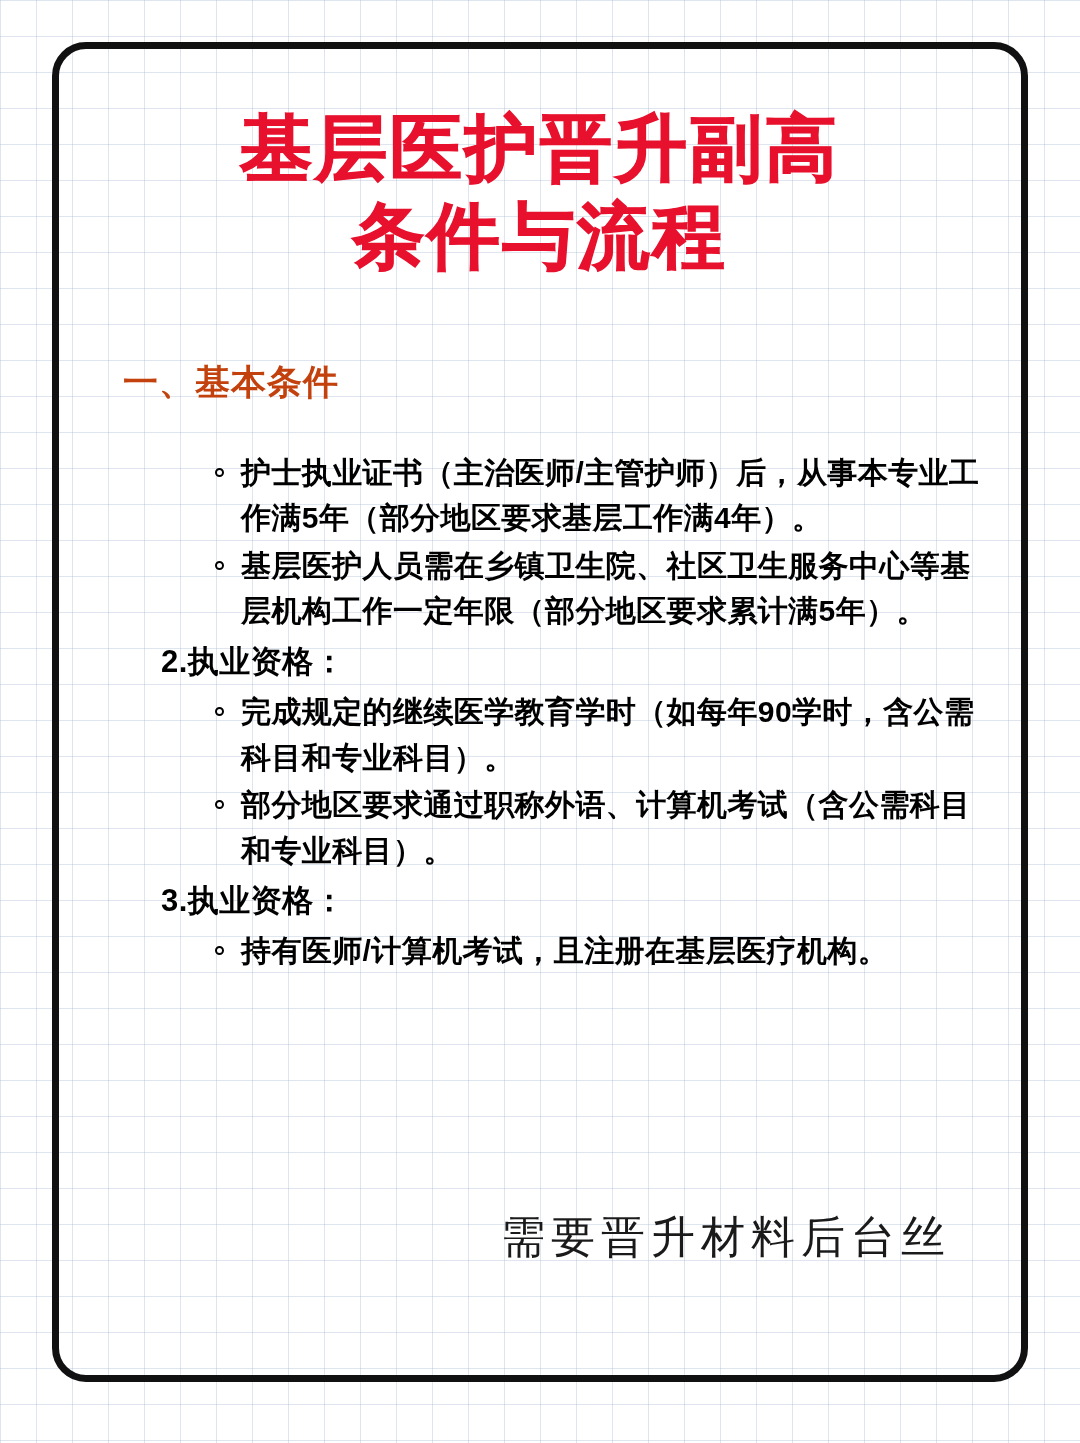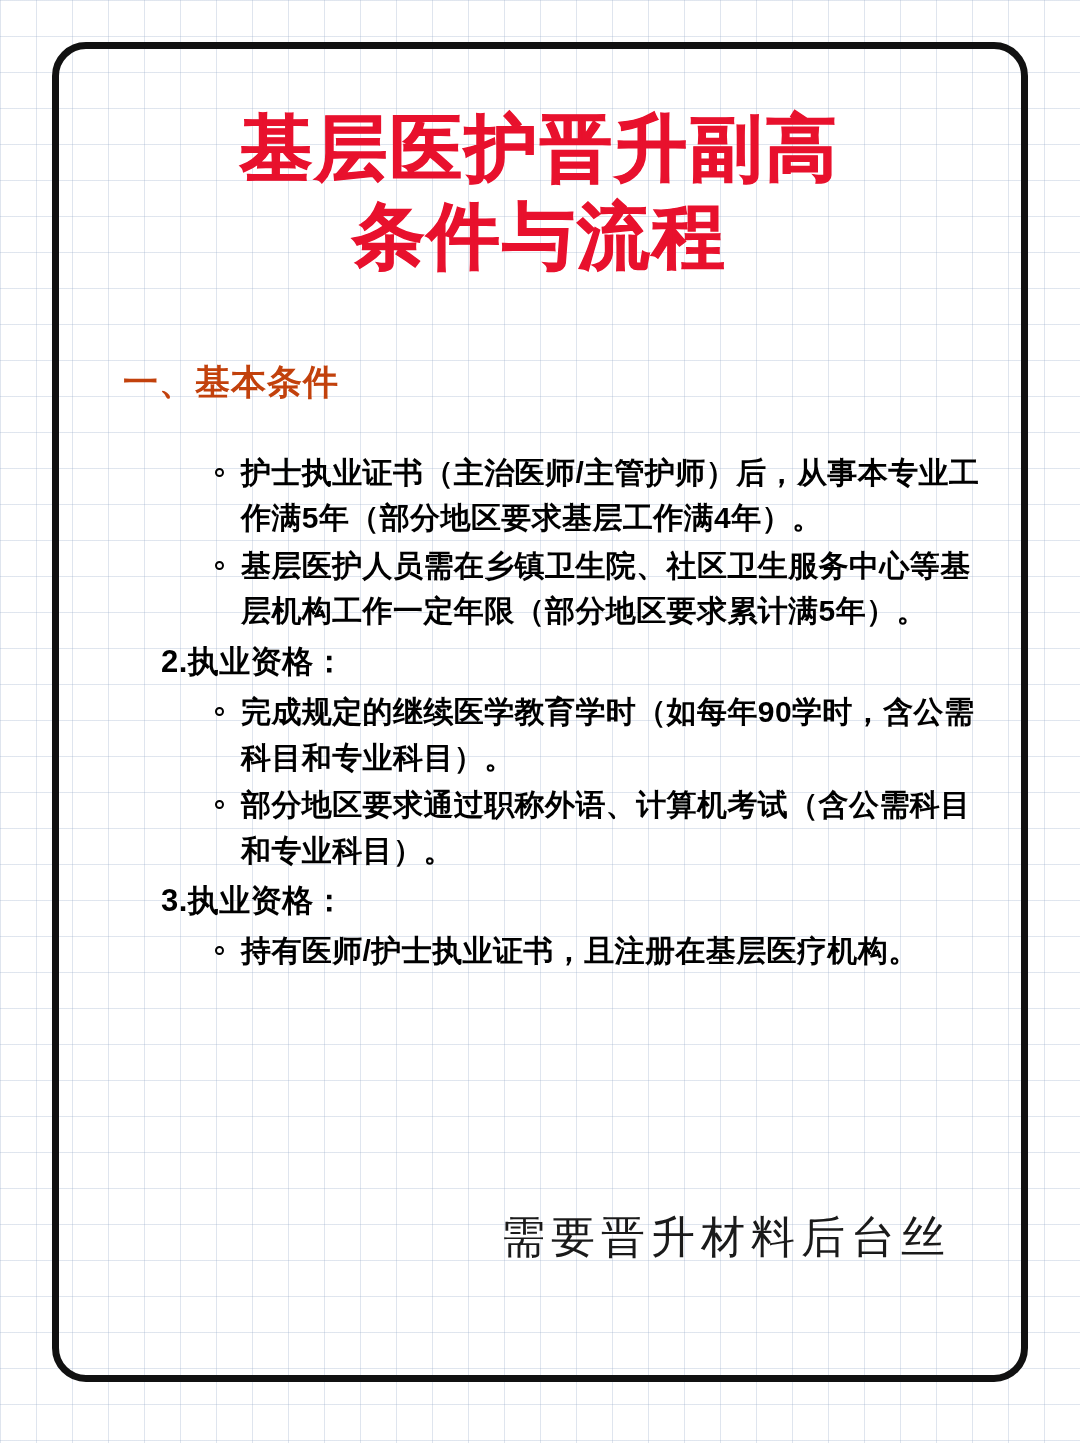--- a/index.html
+++ b/index.html
@@ -149,21 +149,21 @@
           <li>完成规定的继续医学教育学时（如每年90学时，含公需科目和专业科目）。</li>
           <li>部分地区要求通过职称外语、计算机考试（含公需科目和专业科目）。</li>
         </ul>
       </li>
 
       <li>
         <div class="num-label">
           <span>3.</span><span>执业资格：</span>
         </div>
         <ul class="bullets">
-          <li>持有医师/护士执业证书，且注册在基层医疗机构。</li>
+          <li>持有医师/计算机考试，且注册在基层医疗机构。</li>
         </ul>
       </li>
 
     </ol>
 
     <div class="footer-note">需要晋升材料后台丝</div>
 
   </div>
 </div>
 

